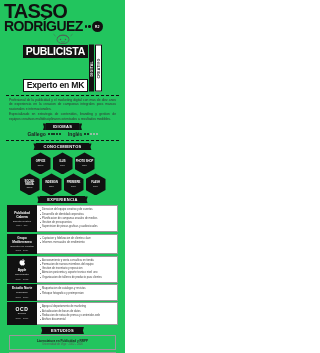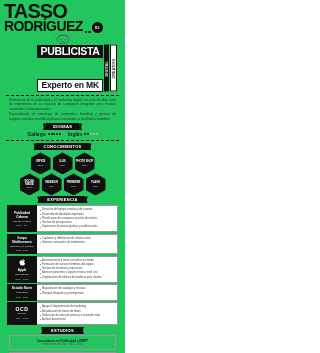--- a/index.html
+++ b/index.html
@@ -18,21 +18,21 @@
 
   
   .hdr { padding: 3px 4px 0 4px; }
   .hdr-name1 {
     font-size: 20px; line-height: 17px;
     font-weight: 900; letter-spacing: -0.9px;
     color: #111; text-align: left;
     font-family: "Liberation Sans", sans-serif;
   }
   .hdr-name2row {
-    display: flex; align-items: flex-end; gap: 1px;
+    display: flex; align-items: center; gap: 1px;
     margin-top: 0px;
   }
   .hdr-name2 {
     font-size: 14px; line-height: 13px;
     font-weight: 900; letter-spacing: -0.6px;
     color: #111;
   }
   .hdr-dots { display:flex; align-items:center; gap:1px; margin-left:1px; }
   .hdr-dot { width:2.5px; height:2.5px; border-radius:50%; background:#111; }
   .hdr-badge {
@@ -46,21 +46,21 @@
   
   .doodle {
     position: relative; height: 11px;
     margin: 0 auto; width: 30px;
   }
   .doodle svg { display:block; margin: 0 auto; }
 
   
   .pub-wrap {
     display: flex; align-items: stretch;
-    justify-content: flex-end; gap: 1px;
+    justify-content: center; gap: 1px;
     padding: 0 8px; margin-top: 1px;
   }
   .pub-left { display: flex; flex-direction: column; gap: 1px; }
   .pub-title {
     background: #111; color: #fff;
     font-size: 10.5px; font-weight: 900;
     letter-spacing: -0.3px;
     padding: 1px 3px 1.5px 3px;
     line-height: 10px;
   }

